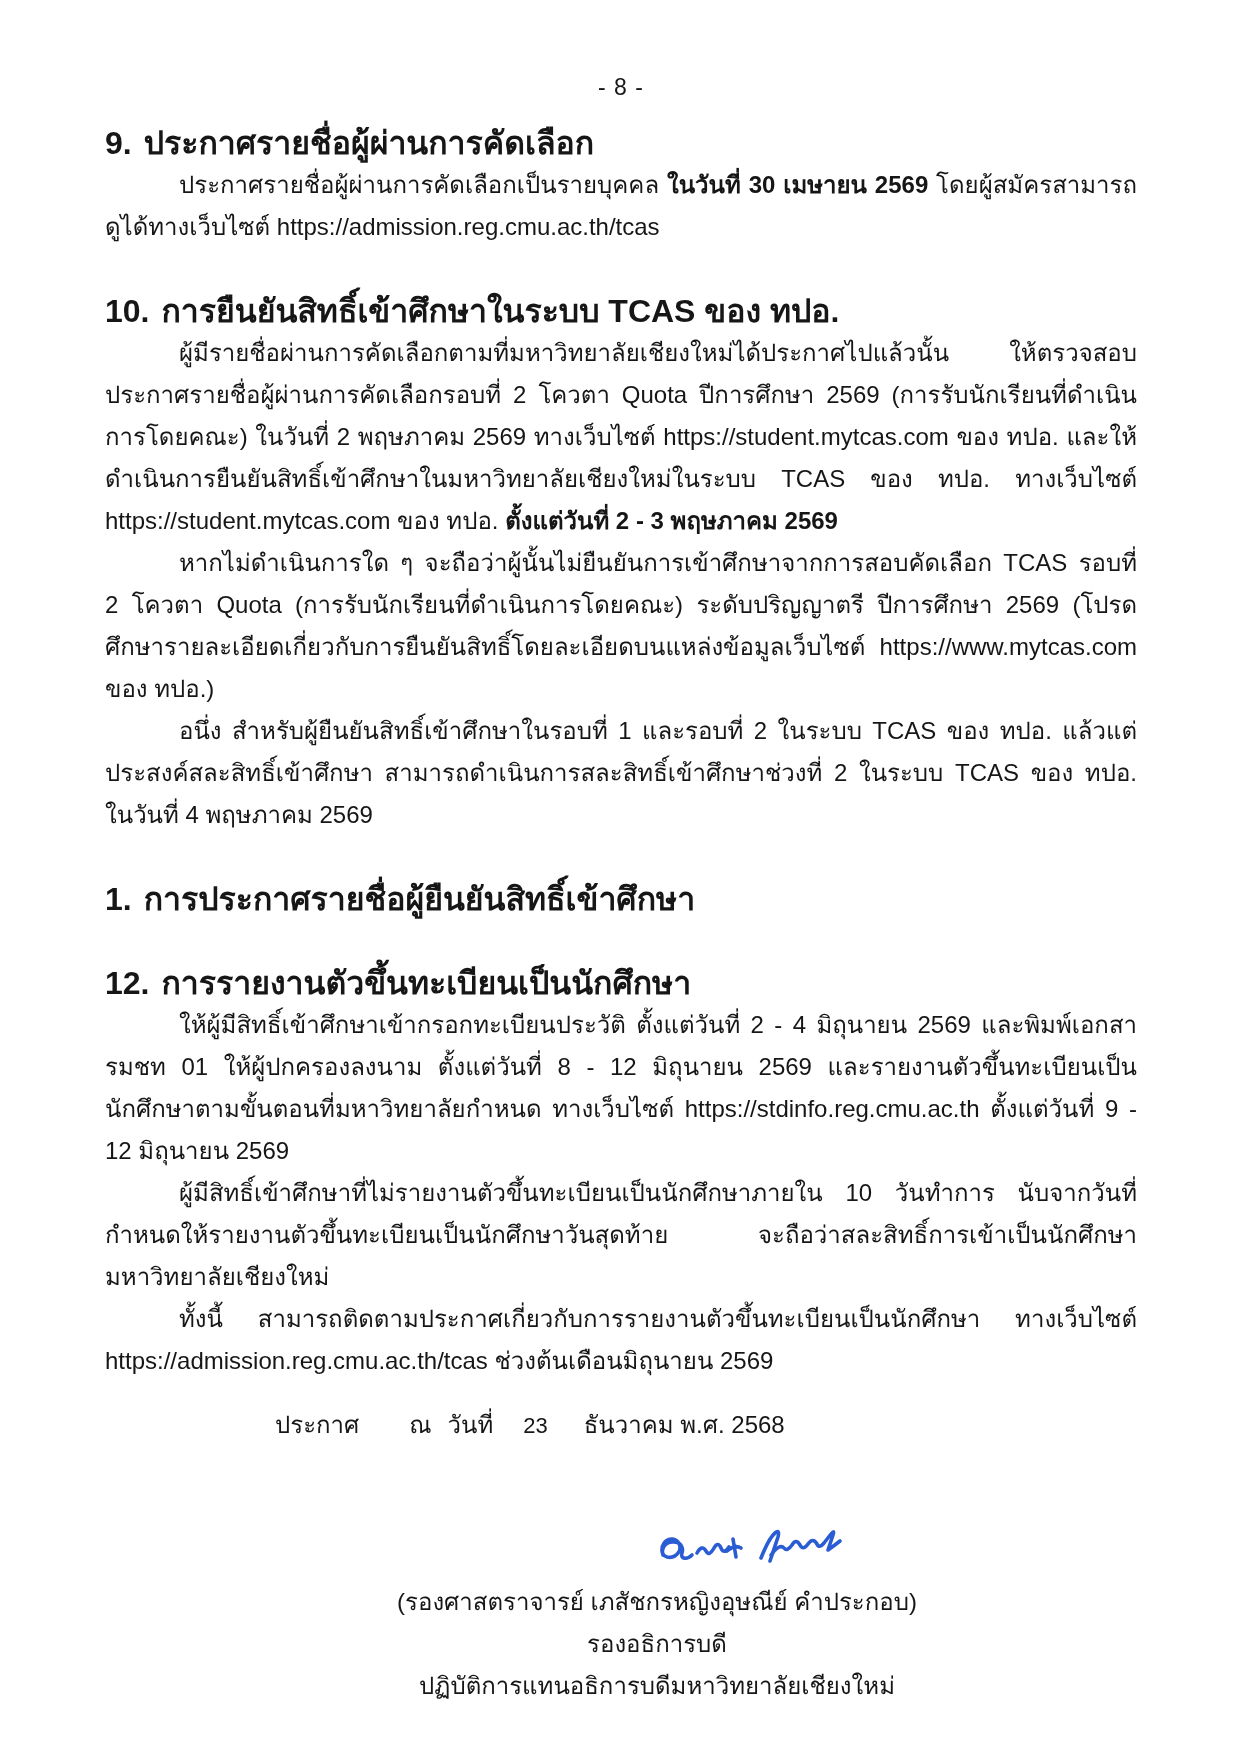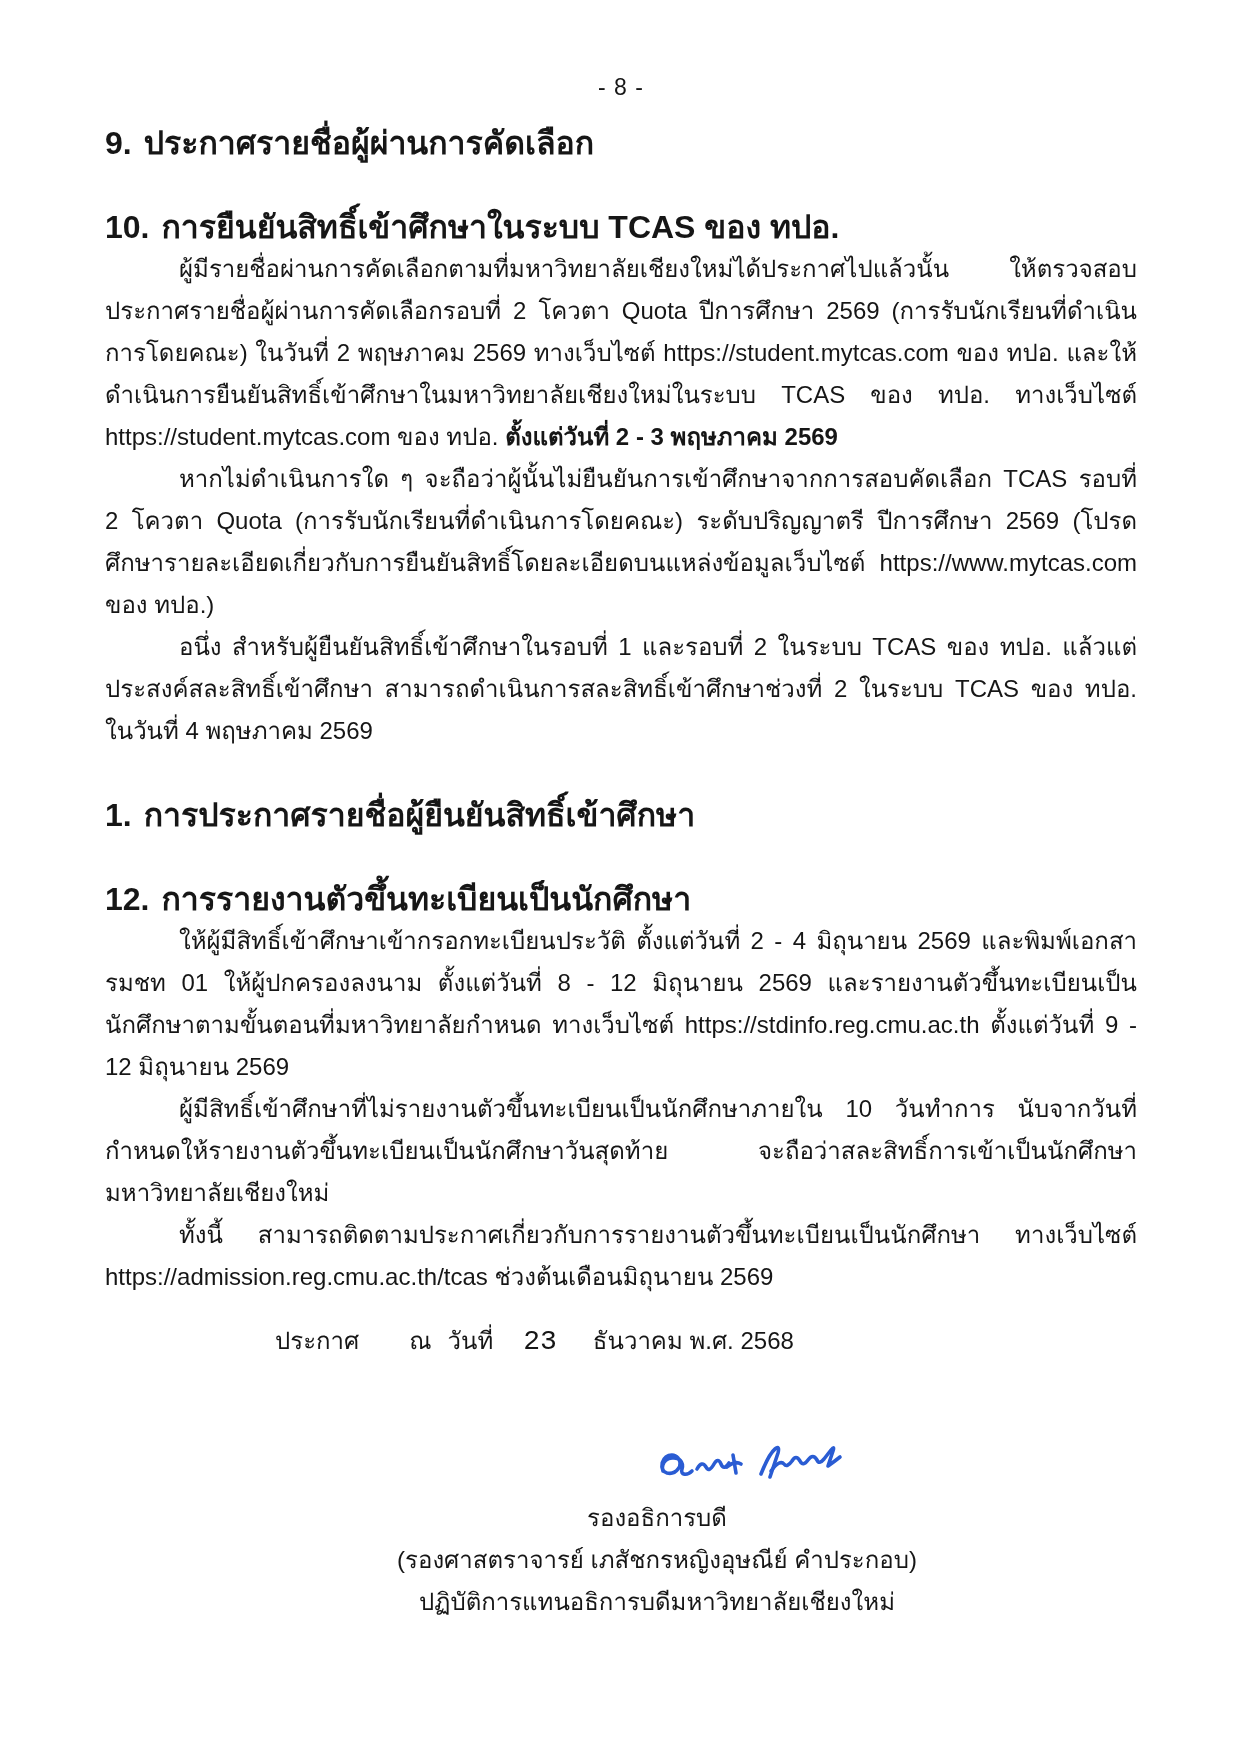--- a/index.html
+++ b/index.html
@@ -44,22 +44,22 @@
   .underline{}
   .issued-line{
     margin-top:22px;
     padding-left:136px;
     font-size:24px;
     line-height:42px;
   }
   .issued-line .gap-word{display:inline-block;margin-right:16px;margin-left:34px;}
   .issued-line .issued-day{
     display:inline-block;
-    font-family:Liberation Mono, monospace;
-    font-size:28px;
+    font-family:Liberation Sans, sans-serif;
+    font-size:22px;
     margin:0 36px 0 30px;
   }
   .signature-block{
     width:640px;
     margin:78px auto 0;
     transform:translateX(36px);
     text-align:center;
     font-size:24px;
     line-height:42px;
   }
@@ -74,20 +74,21 @@
 <body>
 
 <div class="page">
   <div class="content">
 
     <div class="page-number">- 8 -</div>
 
     <div id="doc-sections">
         <div class="section">
           <div class="section-heading"><span class="sec-num">9.</span><span>ประกาศรายชื่อผู้ผ่านการคัดเลือก</span></div>
+          <p class="paragraph"><span>ประกาศรายชื่อผู้ผ่านการคัดเลือกเป็นรายบุคคล </span><span class="bold">ในวันที่ 30 เมษายน 2569</span><span> โดยผู้สมัครสามารถดูได้ทางเว็บไซต์ https://admission.reg.cmu.ac.th/tcas</span></p>
         </div>
         <div class="section">
           <div class="section-heading"><span class="sec-num">10.</span><span>การยืนยันสิทธิ์เข้าศึกษาในระบบ TCAS ของ ทปอ.</span></div>
           <p class="paragraph"><span>ผู้มีรายชื่อผ่านการคัดเลือกตามที่มหาวิทยาลัยเชียงใหม่ได้ประกาศไปแล้วนั้น ให้ตรวจสอบประกาศรายชื่อผู้ผ่านการคัดเลือกรอบที่ 2 โควตา Quota ปีการศึกษา 2569 (การรับนักเรียนที่ดำเนินการโดยคณะ) ในวันที่ 2 พฤษภาคม 2569 ทางเว็บไซต์ https://student.mytcas.com ของ ทปอ. และให้ดำเนินการยืนยันสิทธิ์เข้าศึกษาในมหาวิทยาลัยเชียงใหม่ในระบบ TCAS ของ ทปอ. ทางเว็บไซต์ </span><span class="underline">https://student.mytcas.com</span><span> ของ ทปอ. </span><span class="bold">ตั้งแต่วันที่ 2 - 3 พฤษภาคม 2569</span></p>
           <p class="paragraph"><span>หากไม่ดำเนินการใด ๆ จะถือว่าผู้นั้นไม่ยืนยันการเข้าศึกษาจากการสอบคัดเลือก TCAS รอบที่ 2 โควตา Quota (การรับนักเรียนที่ดำเนินการโดยคณะ) ระดับปริญญาตรี ปีการศึกษา 2569 (โปรดศึกษารายละเอียดเกี่ยวกับการยืนยันสิทธิ์โดยละเอียดบนแหล่งข้อมูลเว็บไซต์ https://www.mytcas.com ของ ทปอ.)</span></p>
           <p class="paragraph"><span>อนึ่ง สำหรับผู้ยืนยันสิทธิ์เข้าศึกษาในรอบที่ 1 และรอบที่ 2 ในระบบ TCAS ของ ทปอ. แล้วแต่ประสงค์สละสิทธิ์เข้าศึกษา สามารถดำเนินการสละสิทธิ์เข้าศึกษาช่วงที่ 2 ในระบบ TCAS ของ ทปอ. ในวันที่ 4 พฤษภาคม 2569</span></p>
         </div>
         <div class="section">
           <div class="section-heading"><span class="sec-num">1.</span><span>การประกาศรายชื่อผู้ยืนยันสิทธิ์เข้าศึกษา</span></div>
         </div>
@@ -106,19 +107,19 @@
     <div class="signature-block">
       <svg class="signature-ink" width="200" height="50" viewBox="0 0 200 50">
         <g fill="none" stroke="#2a5cd3" stroke-width="3.6" stroke-linecap="round" stroke-linejoin="round">
           <path d="M14,30 c-5,-12 8,-21 15,-13 c6,7 -2,17 -11,15 c-8,-2 -5,-14 5,-15 c7,-1 12,4 10,11 c-2,6 5,7 10,2"></path>
           <path d="M48,28 q5,-9 9,-2 q3,6 8,-3 q4,-7 7,0 q3,7 8,-1"></path>
           <path d="M84,14 l3,18 M78,26 q8,-7 14,-3"></path>
           <path d="M112,33 q8,-20 14,-25 q5,-4 3,4 l-8,24"></path>
           <path d="M122,30 q9,-12 13,-7 q3,4 8,-3 q4,-7 8,0 q3,6 8,-1 q5,-7 9,0 q2,5 7,-1 l7,-9 q4,-5 2,1 l-5,15 q7,-5 12,-9"></path>
         </g>
       </svg>
+      <div class="sign-line">(รองศาสตราจารย์ เภสัชกรหญิงอุษณีย์ คำประกอบ)</div>
       <div class="sign-line">รองอธิการบดี</div>
-      <div class="sign-line">(รองศาสตราจารย์ เภสัชกรหญิงอุษณีย์ คำประกอบ)</div>
       <div class="sign-line">ปฏิบัติการแทนอธิการบดีมหาวิทยาลัยเชียงใหม่</div>
     </div>
 
   </div>
 </div>
 
 </body></html>

